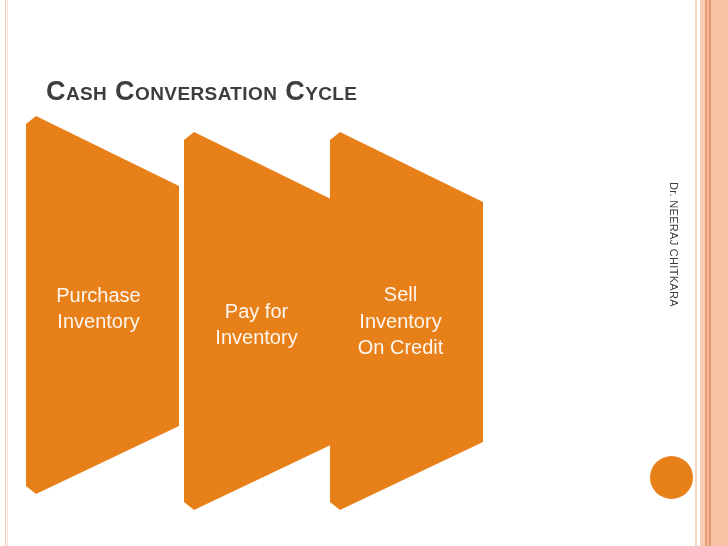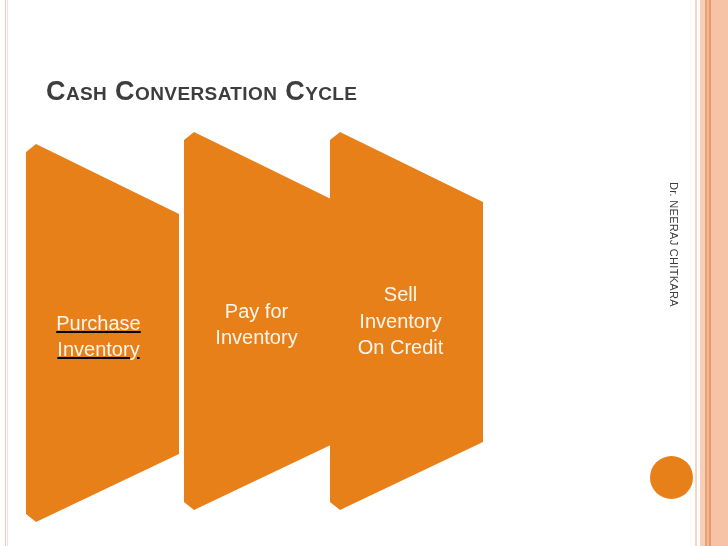--- a/index.html
+++ b/index.html
@@ -69,23 +69,22 @@
     line-height: 1.32;
     text-align: center;
     white-space: pre-line;
     padding: 0 6px;
     position: relative;
     z-index: 2;
   }
 
   
   #shape-0 {
-    left: 26px;  top: 144px; width: 153px; height: 378px;
+    left: 26px;  top: 116px; width: 153px; height: 378px;
     clip-path: polygon(10px 0, 153px 70px, 153px 310px, 10px 378px, 0 370px, 0 8px);
-    text-decoration: underline;
   }
   #shape-1 {
     left: 184px; top: 132px; width: 153px; height: 378px;
     clip-path: polygon(10px 0, 153px 70px, 153px 310px, 10px 378px, 0 370px, 0 8px);
   }
   #shape-2 {
     left: 330px; top: 132px; width: 153px; height: 378px;
     clip-path: polygon(10px 0, 153px 70px, 153px 310px, 10px 378px, 0 370px, 0 8px);
     justify-content: center;
   }

